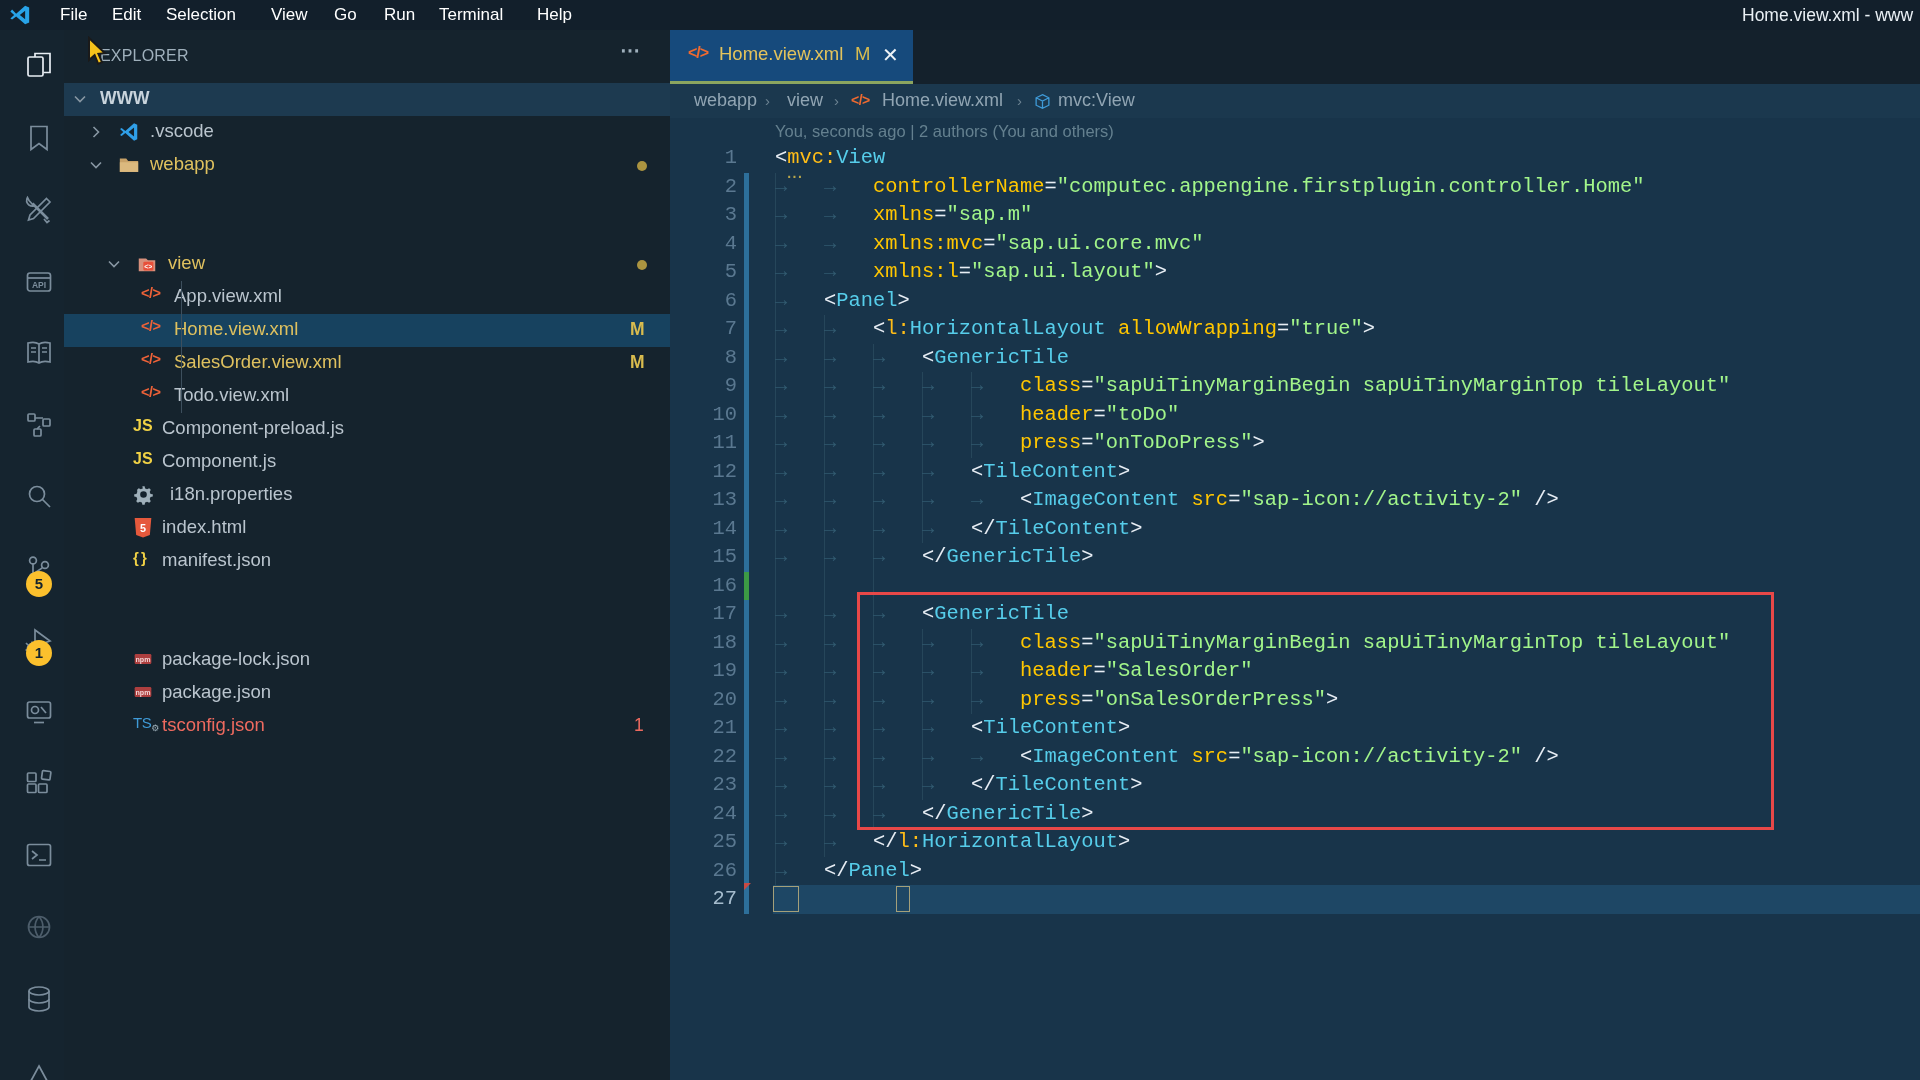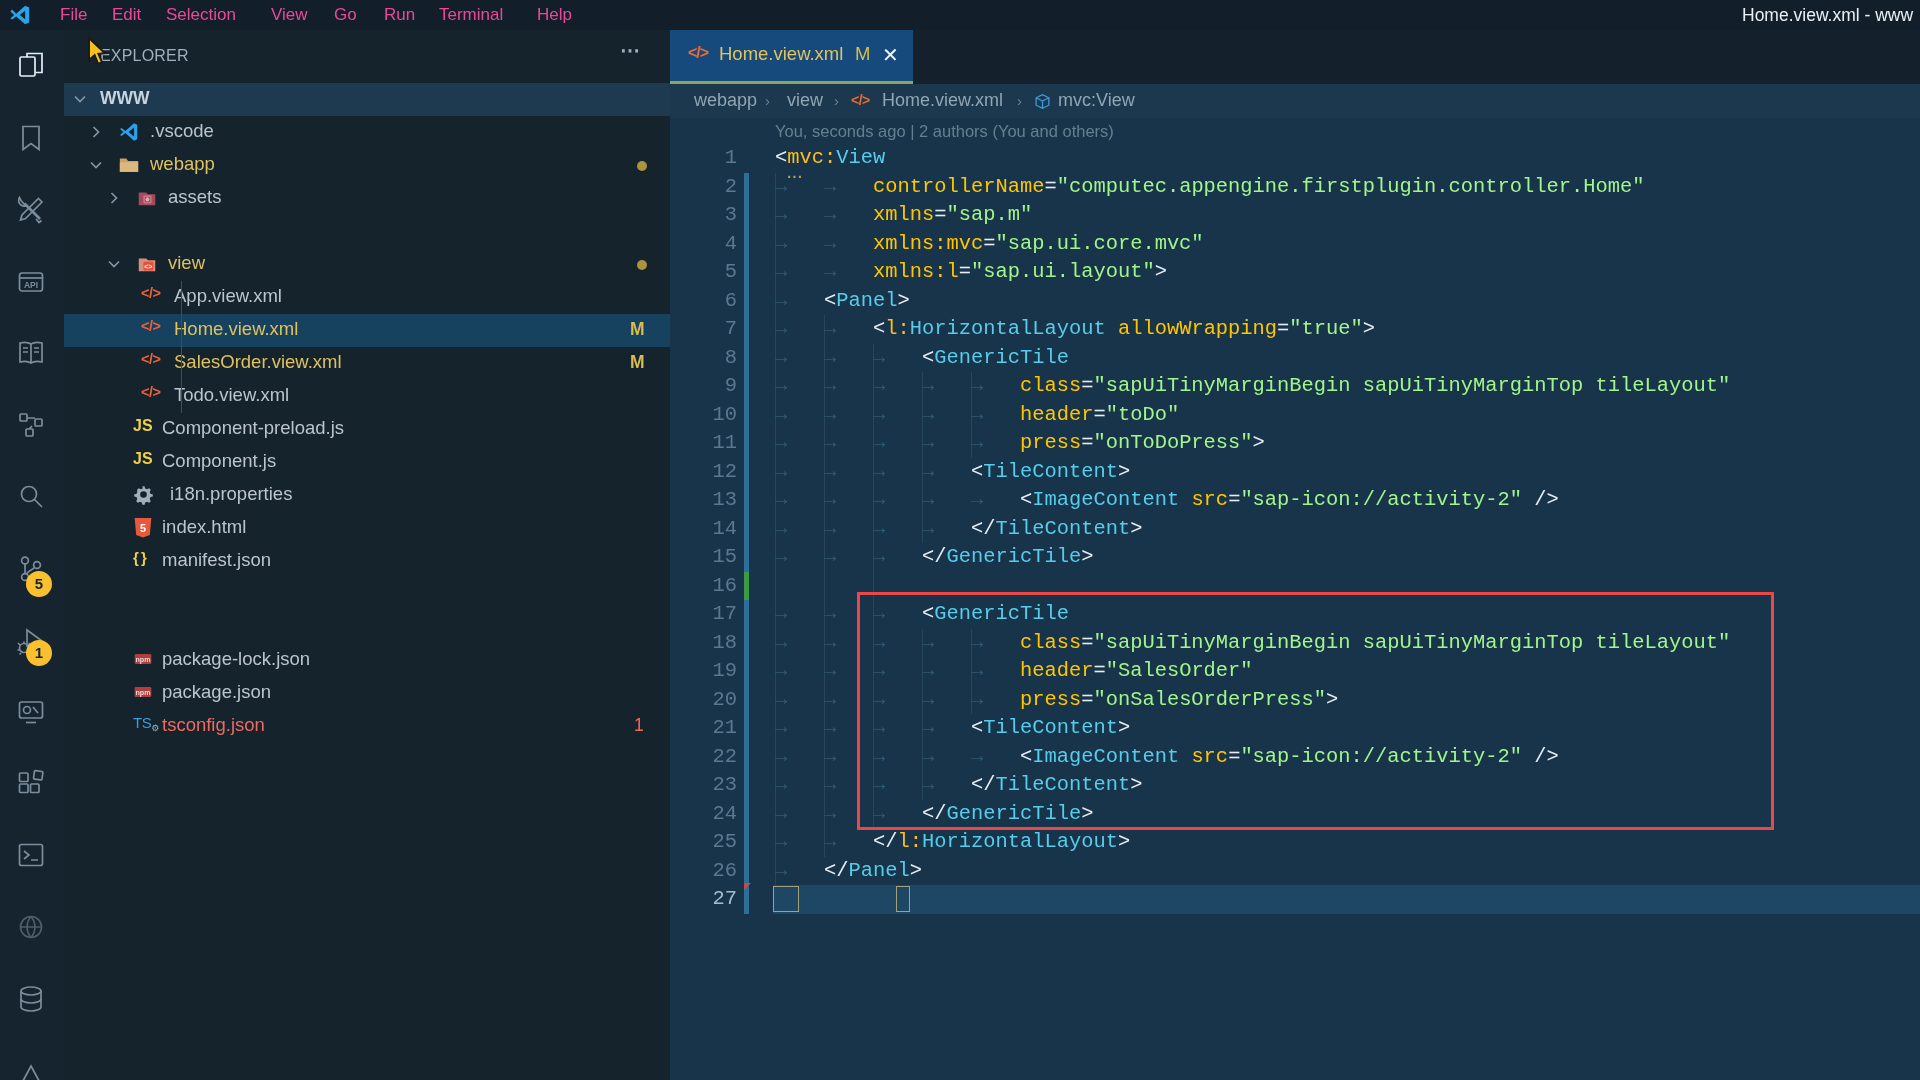--- a/index.html
+++ b/index.html
@@ -1,23 +1,23 @@
 <!DOCTYPE html>
 <html><head><meta charset="utf-8"><style>
 * {margin:0;padding:0;box-sizing:border-box}
 html,body {width:1920px;height:1080px;overflow:hidden;background:#18344a;font-family:"Liberation Sans",sans-serif}
 .abs {position:absolute}
 i {font-style:normal}
 
 #titlebar {position:absolute;left:0;top:0;width:1920px;height:30px;background:#121f2b}
-#titlebar .menu {position:absolute;top:0;height:30px;line-height:30px;color:#ec4899;font-size:17px}
+#titlebar .menu {position:absolute;top:0;height:30px;line-height:30px;color:#ffffff;font-size:17px}
 #wintitle {position:absolute;top:0;height:30px;line-height:30px;left:1742px;color:#eaf0f5;font-size:17.5px;white-space:nowrap}
 
 #activitybar {position:absolute;left:0;top:30px;width:64px;height:1050px;background:#15242f}
-.aicon {position:absolute;left:13px;width:42px;height:36px;color:#7b8d9c}
+.aicon {position:absolute;left:21px;width:42px;height:36px;color:#7b8d9c}
 .aicon.active {color:#e8eef4}
 .badge {position:absolute;width:26px;height:26px;border-radius:13px;background:#fbc02d;color:#13242e;font-size:15px;font-weight:bold;text-align:center;line-height:26px}
 
 #sidebar {position:absolute;left:64px;top:30px;width:606px;height:1050px;background:#15232d}
 #exphdr {position:absolute;left:36px;top:17px;color:#9fb0bc;font-size:16px;letter-spacing:0.2px}
 #expdots {position:absolute;left:556px;top:8px;color:#9fb0bc;font-size:20px;font-weight:bold;letter-spacing:1.5px}
 .trow {position:absolute;left:0;width:606px;height:33px}
 .trow.www {background:#1d3a50}
 .trow.sel {background:#17425f}
 .rootlbl {position:absolute;left:36px;top:5px;color:#c9d4dc;font-size:17.5px;font-weight:bold}
@@ -181,32 +181,20 @@
 <div class="trow" style="top:119px">
       <svg class="abs" style="left:24px;top:8px" width="16" height="16" viewBox="0 0 16 16">
         <path d="M3 5.5 L8 10.5 L13 5.5" fill="none" stroke="#8897a3" stroke-width="1.6"></path>
       </svg>
       <svg class="abs" style="left:54px;top:5px" width="22" height="22" viewBox="0 0 24 24">
         <path fill="#c8a268" d="M2 5 h7 l2 2.5 h11 v12 h-20 z"></path>
         <path fill="#dbb97e" d="M2 9 h20 v10.5 h-20 z"></path>
       </svg>
       <span class="lbl gold" style="left:86px">webapp</span>
       <span class="dot"></span>
-    </div>
-<div class="trow" style="top:152px">
-      <svg class="abs" style="left:42px;top:8px" width="16" height="16" viewBox="0 0 16 16">
-        <path d="M5.5 3 L10.5 8 L5.5 13" fill="none" stroke="#8897a3" stroke-width="1.6"></path>
-      </svg>
-      <svg class="abs" style="left:72px;top:5px" width="22" height="22" viewBox="0 0 24 24">
-        <path fill="#a34b5c" d="M3 6 h8 l2 2 h8 v12 h-18 z"></path>
-        <rect x="8" y="9" width="9" height="9" rx="1" fill="#c77287"></rect>
-        <rect x="10" y="11" width="5" height="5" fill="#7e3647"></rect>
-        <circle cx="12.5" cy="13.5" r="2.2" fill="#e0a8b4"></circle>
-      </svg>
-      <span class="lbl" style="left:104px">assets</span>
     </div>
 <div class="trow" style="top:218px">
       <svg class="abs" style="left:42px;top:8px" width="16" height="16" viewBox="0 0 16 16">
         <path d="M3 5.5 L8 10.5 L13 5.5" fill="none" stroke="#8897a3" stroke-width="1.6"></path>
       </svg>
       <svg class="abs" style="left:72px;top:5px" width="22" height="22" viewBox="0 0 24 24">
         <path fill="#d8907c" d="M3 6 h8 l2 2 h8 v12 h-18 z"></path>
         <rect x="8" y="9.5" width="11" height="9.5" rx="1.2" fill="#e8503a"></rect>
         <text x="13.4" y="17" font-family="Liberation Sans" font-size="7.5" font-weight="bold" fill="#fff" text-anchor="middle">&lt;&gt;</text>
       </svg>

